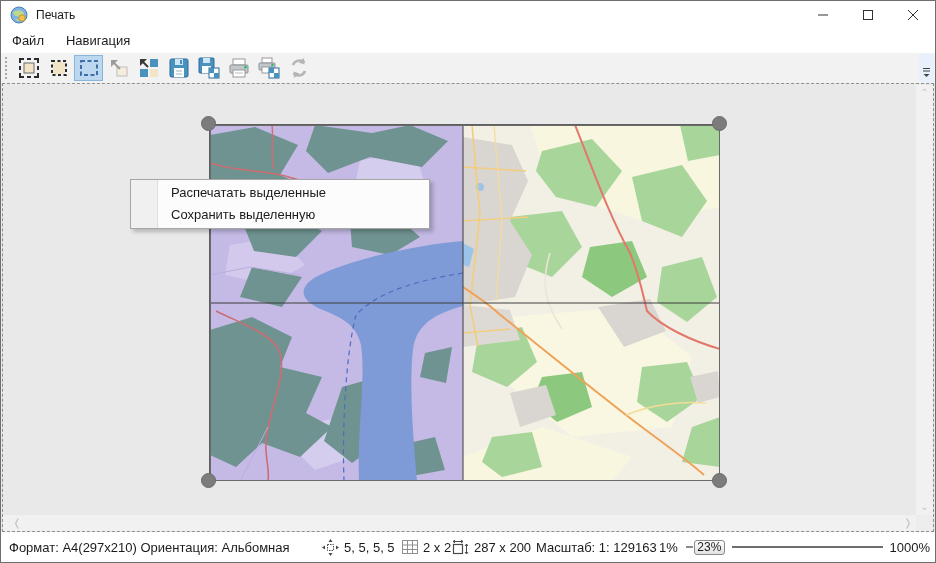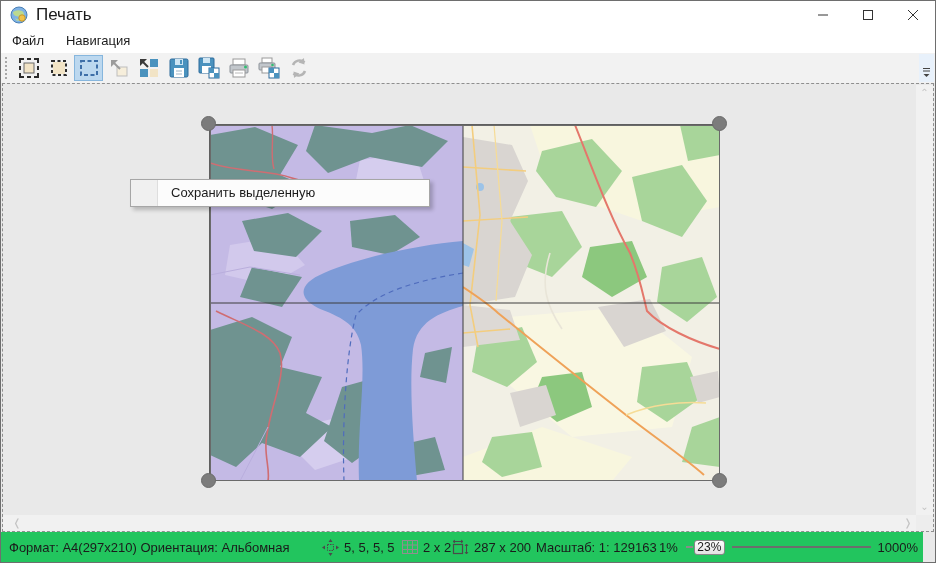--- a/index.html
+++ b/index.html
@@ -3,21 +3,21 @@
 <meta charset="utf-8">
 <style>
   * { margin:0; padding:0; box-sizing:border-box; }
   html,body { width:936px; height:563px; }
   body { font-family:"Liberation Sans", sans-serif; font-size:13px; color:#1b1b1b; background:#e9e9e9; }
   .window { position:relative; width:936px; height:563px; background:#e9e9e9; border:1px solid #6e6e6e; overflow:hidden; }
 
   
   .titlebar { position:absolute; top:0; left:0; right:0; height:28px; background:#ffffff; display:flex; align-items:center; }
   .titlebar .app-icon { margin:0 8px 0 9px; width:18px; height:18px; flex:none; }
-  .titlebar .title { font-size:17px; }
+  .titlebar .title { font-size:12px; }
   .win-controls { position:absolute; right:0; top:0; height:28px; display:flex; }
   .win-btn { width:45px; height:28px; display:flex; align-items:center; justify-content:center; cursor:default; }
 
   
   .menubar { position:absolute; top:28px; left:0; right:0; height:24px; background:#ffffff; display:flex; }
   .menu-item { padding:0 11px; height:24px; line-height:24px; }
 
   
   .toolbar { position:absolute; top:52px; left:0; right:0; height:30px; background:#f2f2f2; display:flex; align-items:center; }
   .toolbar-grip { width:4px; height:22px; margin:0 5px 0 4px; border-left:2px dotted #a8a8a8; }
@@ -43,21 +43,21 @@
   
   .vscroll { position:absolute; top:1px; right:0; width:17px; bottom:16px; background:#f1f1f1; }
   .vscroll .arr { position:absolute; left:0; width:17px; height:16px; color:#c4c4c4; font-size:10px; line-height:16px; text-align:center; }
   .vscroll .arr.up { top:0; } .vscroll .arr.down { bottom:0; }
   .hscroll { position:absolute; left:0; right:17px; bottom:0; height:16px; background:#f1f1f1; }
   .hscroll .arr { position:absolute; top:0; width:16px; height:16px; color:#c4c4c4; font-size:10px; line-height:16px; text-align:center; }
   .hscroll .arr.left { left:6px; } .hscroll .arr.right { right:0; }
   .scroll-corner { position:absolute; right:0; bottom:0; width:17px; height:16px; background:#ededed; }
 
   
-  .statusbar { position:absolute; left:0; right:12px; bottom:0; height:30px; background:#22c55e; }
+  .statusbar { position:absolute; left:0; right:0; bottom:0; height:30px; background:#ffffff; }
   .sb-item { position:absolute; top:0; height:30px; display:flex; align-items:center; white-space:nowrap; }
   .sb-item svg { margin-right:5px; flex:none; }
   .sb-format { left:8px; }
   .sb-margins { left:321px; }
   .sb-grid { left:401px; }
   .sb-size { left:451px;align-items:center; }
   .sb-scale { left:535px; }
   .sb-zoom { left:658px; right:5px; }
   .zoom-stub { width:7px; border-top:2px solid #8a8a8a; margin:0 1px 0 8px; }
   .zoom-thumb { width:31px; height:15px; border:1px solid #898989; border-radius:3px; background:linear-gradient(#fdfdfd,#e2e2e2); font-size:12px; display:flex; align-items:center; justify-content:center; }
@@ -271,20 +271,21 @@
         <rect x="0.5" y="0.5" width="509" height="355" fill="none" stroke="#6a6a6a"></rect>
       </svg>
       <div class="handle tl"></div>
       <div class="handle tr"></div>
       <div class="handle bl"></div>
       <div class="handle br"></div>
     </div>
 
     <div class="context-menu">
       <div class="gutter"></div>
+      <div class="cm-item">Распечатать выделенные</div>
       <div class="cm-item">Сохранить выделенную</div>
     </div>
 
     <div class="vscroll">
       <div class="arr up">⌃</div>
       <div class="arr down">⌄</div>
     </div>
     <div class="hscroll">
       <div class="arr left">❬</div>
       <div class="arr right">❭</div>

